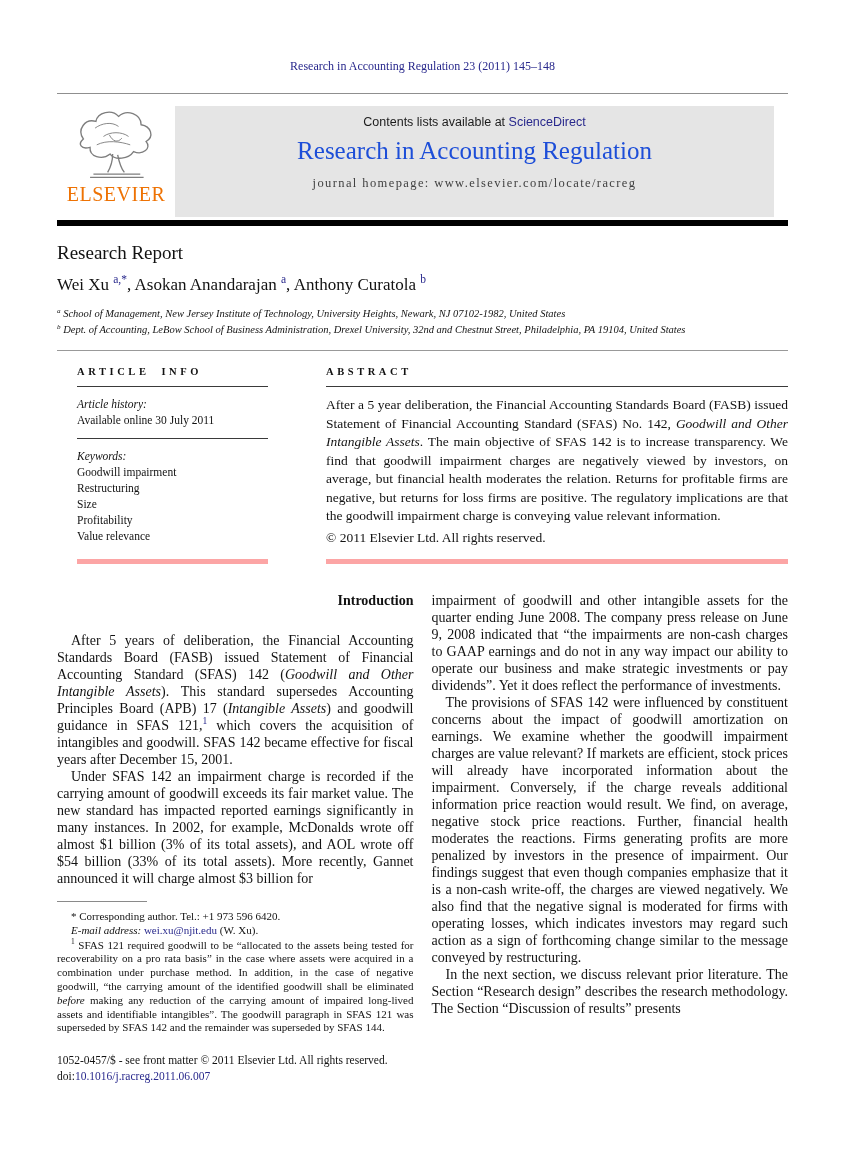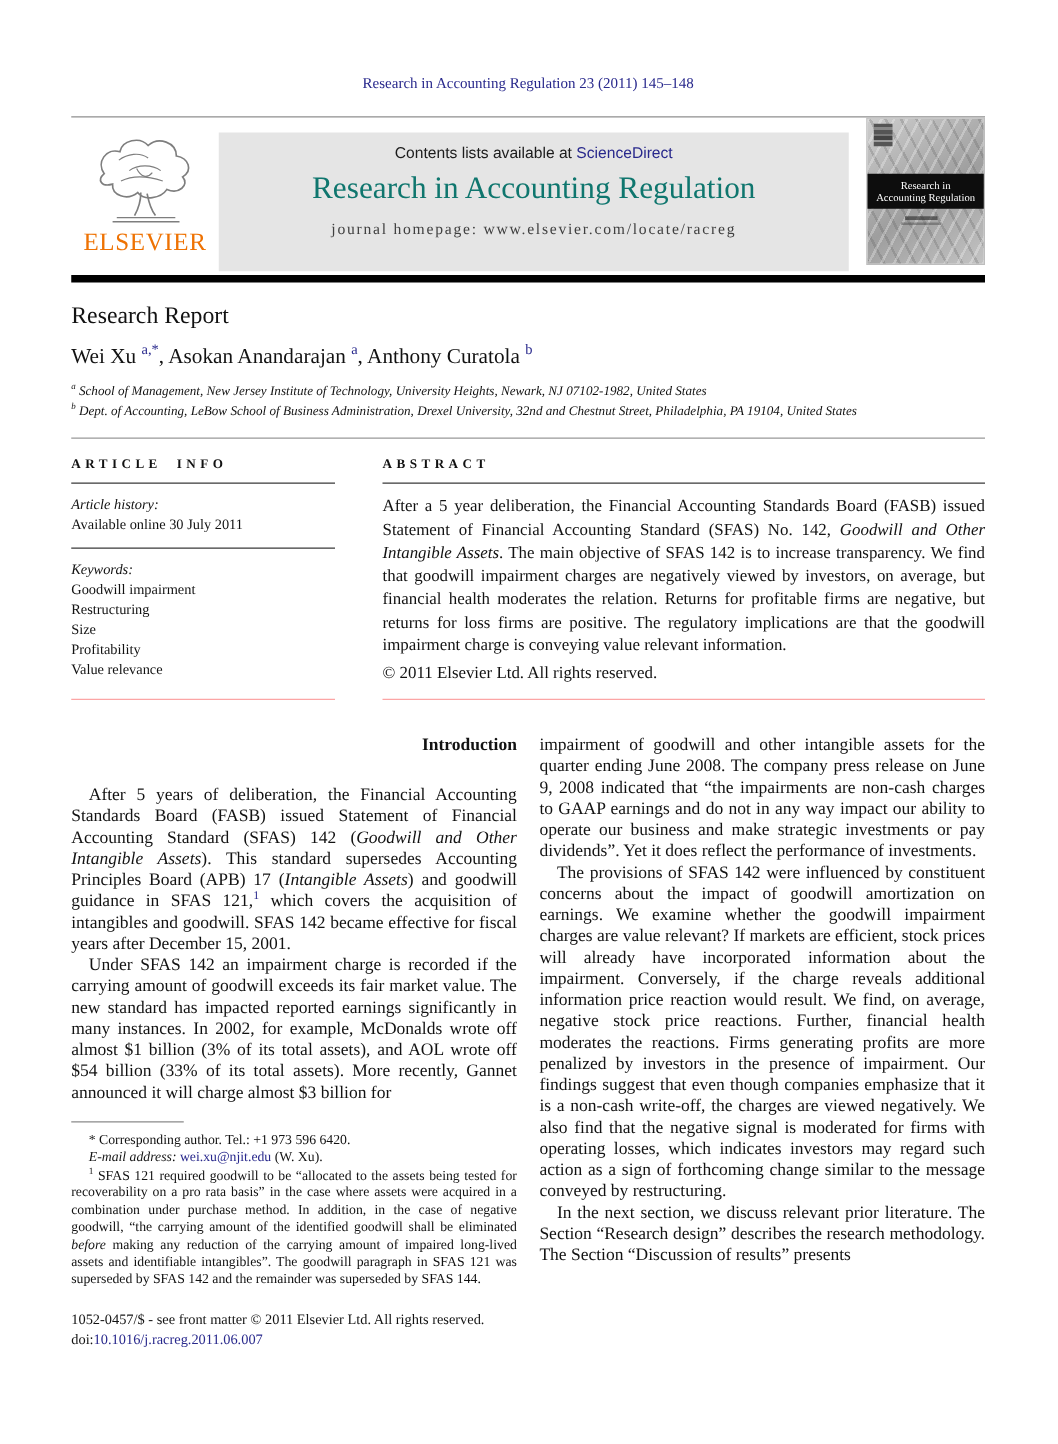--- a/index.html
+++ b/index.html
@@ -18,21 +18,21 @@
   .journal-ref{margin-top:47px;text-align:center;font-size:12px;color:var(--link-navy);}
 
   
   .top-rule{margin-top:19px;border-top:1px solid #8f8f8f;}
   .masthead{display:flex;align-items:flex-start;}
   .logo-col{width:118px;padding-top:12px;text-align:center;}
   .logo-col svg{display:block;margin:0 auto;}
   .elsevier-word{font-size:20px;letter-spacing:.5px;color:var(--elsevier-orange);margin-top:1px;font-weight:normal;}
   .band{flex:1;margin-top:12px;height:111px;background:var(--band-gray);text-align:center;}
   .contents-line{padding-top:9px;font-family:"Liberation Sans","DejaVu Sans",sans-serif;font-size:12.5px;color:#1c1c1c;}
-  .band-title{margin-top:8px;font-size:25px;color:#0f766e;font-weight:normal;}
+  .band-title{margin-top:8px;font-size:25px;color:#1d4ed8;font-weight:normal;}
   .homepage-line{margin-top:11px;font-family:Liberation Serif, serif;font-size:12.5px;letter-spacing:1.4px;color:#404040;}
   .cover-gap{width:14px;}
   .cover{position:relative;width:95px;height:118px;margin-top:0;
     background:
       repeating-linear-gradient(118deg, rgba(255,255,255,.28) 0 2px, rgba(0,0,0,0) 2px 9px),
       repeating-linear-gradient(62deg, rgba(80,80,80,.22) 0 2px, rgba(0,0,0,0) 2px 11px),
       linear-gradient(145deg,#cdcdcd,#9e9e9e 55%,#c3c3c3);
     border:1px solid #bdbdbd;}
   .cover-emblem{position:absolute;top:4px;left:5px;width:15px;height:18px;
     background:linear-gradient(#555 0 3px,#888 3px 5px,#555 5px 8px,#777 8px 10px,#444 10px 13px,#999 13px 15px,#555 15px 18px);}
@@ -48,21 +48,21 @@
   .authors{margin-top:11px;font-size:17px;}
   .affiliations{margin-top:11px;font-size:10.5px;font-style:italic;line-height:16px;}
 
   sup{font-size:68%;line-height:0;vertical-align:super;}
   .lnk{color:var(--link-navy);}
   .it{font-style:italic;}
 
   
   .info-top-rule{margin-top:12px;border-top:1px solid #999;}
   .info-grid{display:grid;grid-template-columns:211px 1fr;column-gap:38px;}
-  .info-col{border-bottom:1px solid #fca5a5;}
+  .info-col{border-bottom:5px solid #fca5a5;margin-left:20px;}
   .col-heading{font-size:10.5px;font-weight:bold;letter-spacing:.34em;word-spacing:.55em;padding:15px 0 9px;}
   .heading-rule{border-top:1px solid #3a3a3a;}
   .ai-body{padding:9px 0 14px;font-size:11.5px;line-height:16px;}
   .ai-label{font-style:italic;}
   .mid-rule{border-top:1px solid #3a3a3a;margin:10px 0 9px;}
   .ab-body{padding:9px 0 12px;font-size:13.5px;line-height:18.5px;text-align:justify;}
   .copyright{margin-top:3px;}
 
   
   .body-cols{display:flex;gap:18px;margin-top:28px;}
@@ -105,29 +105,20 @@
       </div>
 
       <div class="band">
         <div class="contents-line"><span>Contents lists available at </span><span class="lnk">ScienceDirect</span></div>
         <div class="band-title">Research in Accounting Regulation</div>
         <div class="homepage-line">journal homepage: www.elsevier.com/locate/racreg</div>
       </div>
 
       <div class="cover-gap"></div>
 
-      <div class="cover">
-        <div class="cover-emblem"></div>
-        <div class="cover-band">
-          <div>Research in</div>
-          <div>Accounting Regulation</div>
-        </div>
-        <div class="cover-editor"></div>
-        <div class="cover-editor2"></div>
-      </div>
     </div>
 
     <div class="thick-rule"></div>
 
     <div class="article-type">Research Report</div>
     <div class="authors"><span>Wei Xu </span><sup class="lnk">a,*</sup><span>, Asokan Anandarajan </span><sup class="lnk">a</sup><span>, Anthony Curatola </span><sup class="lnk">b</sup></div>
     <div class="affiliations">
       <div><sup>a</sup><span> School of Management, New Jersey Institute of Technology, University Heights, Newark, NJ 07102-1982, United States</span></div>
       <div><sup>b</sup><span> Dept. of Accounting, LeBow School of Business Administration, Drexel University, 32nd and Chestnut Street, Philadelphia, PA 19104, United States</span></div>
     </div>

